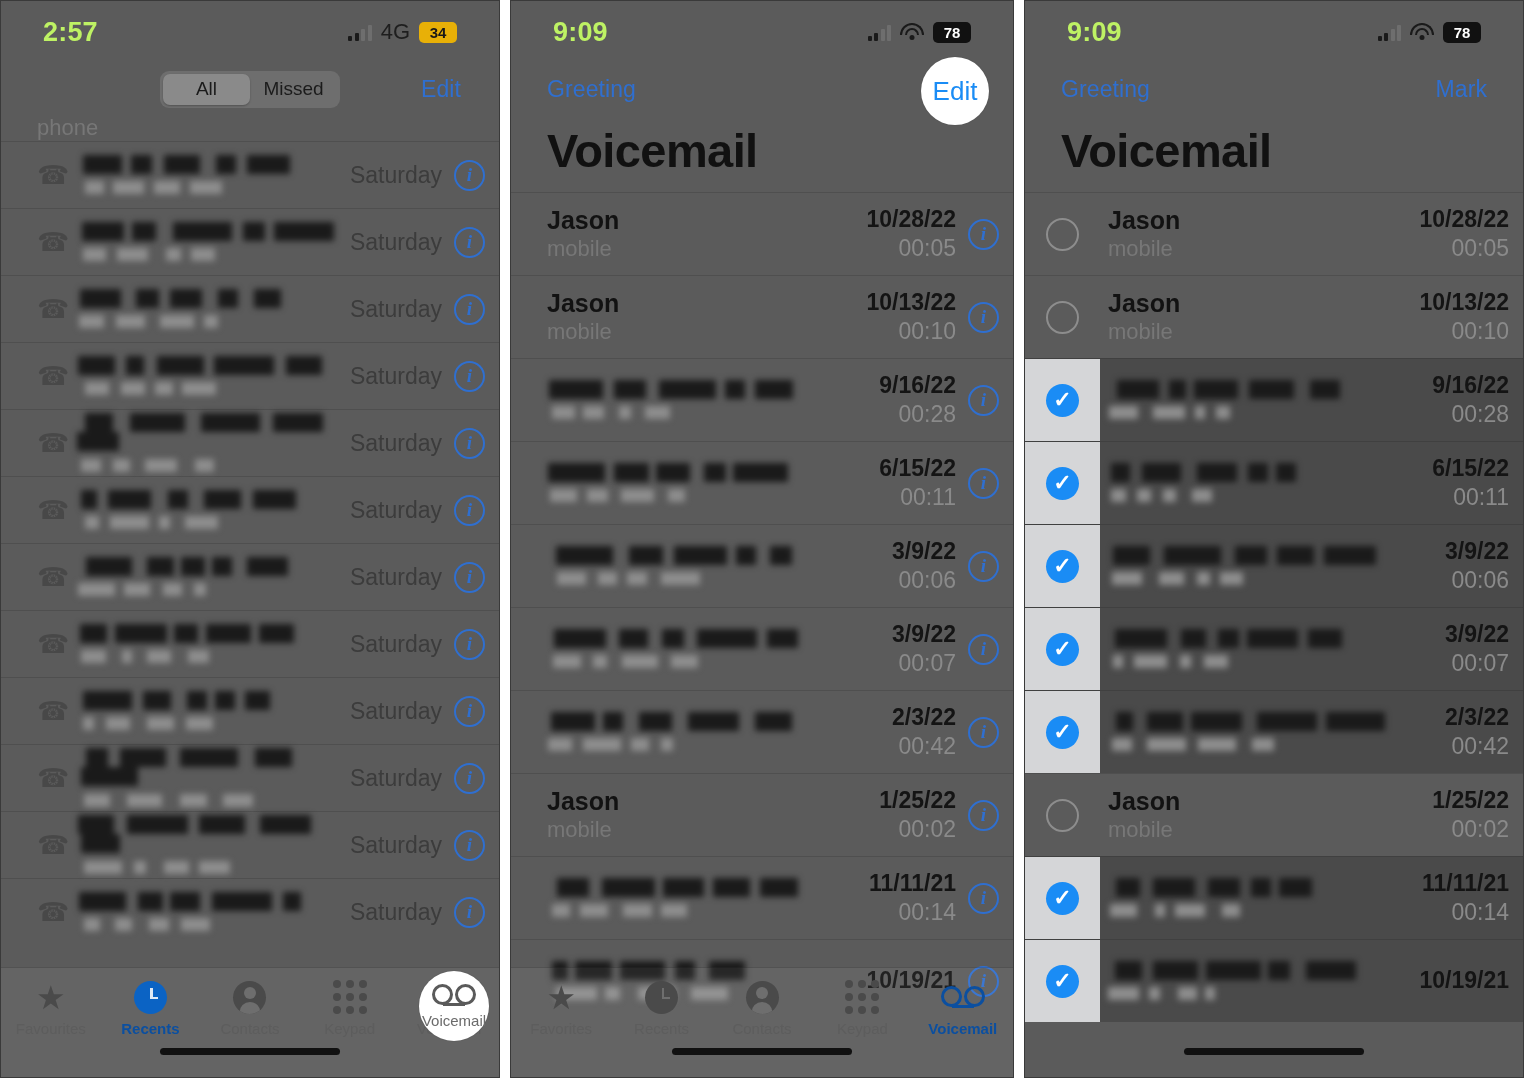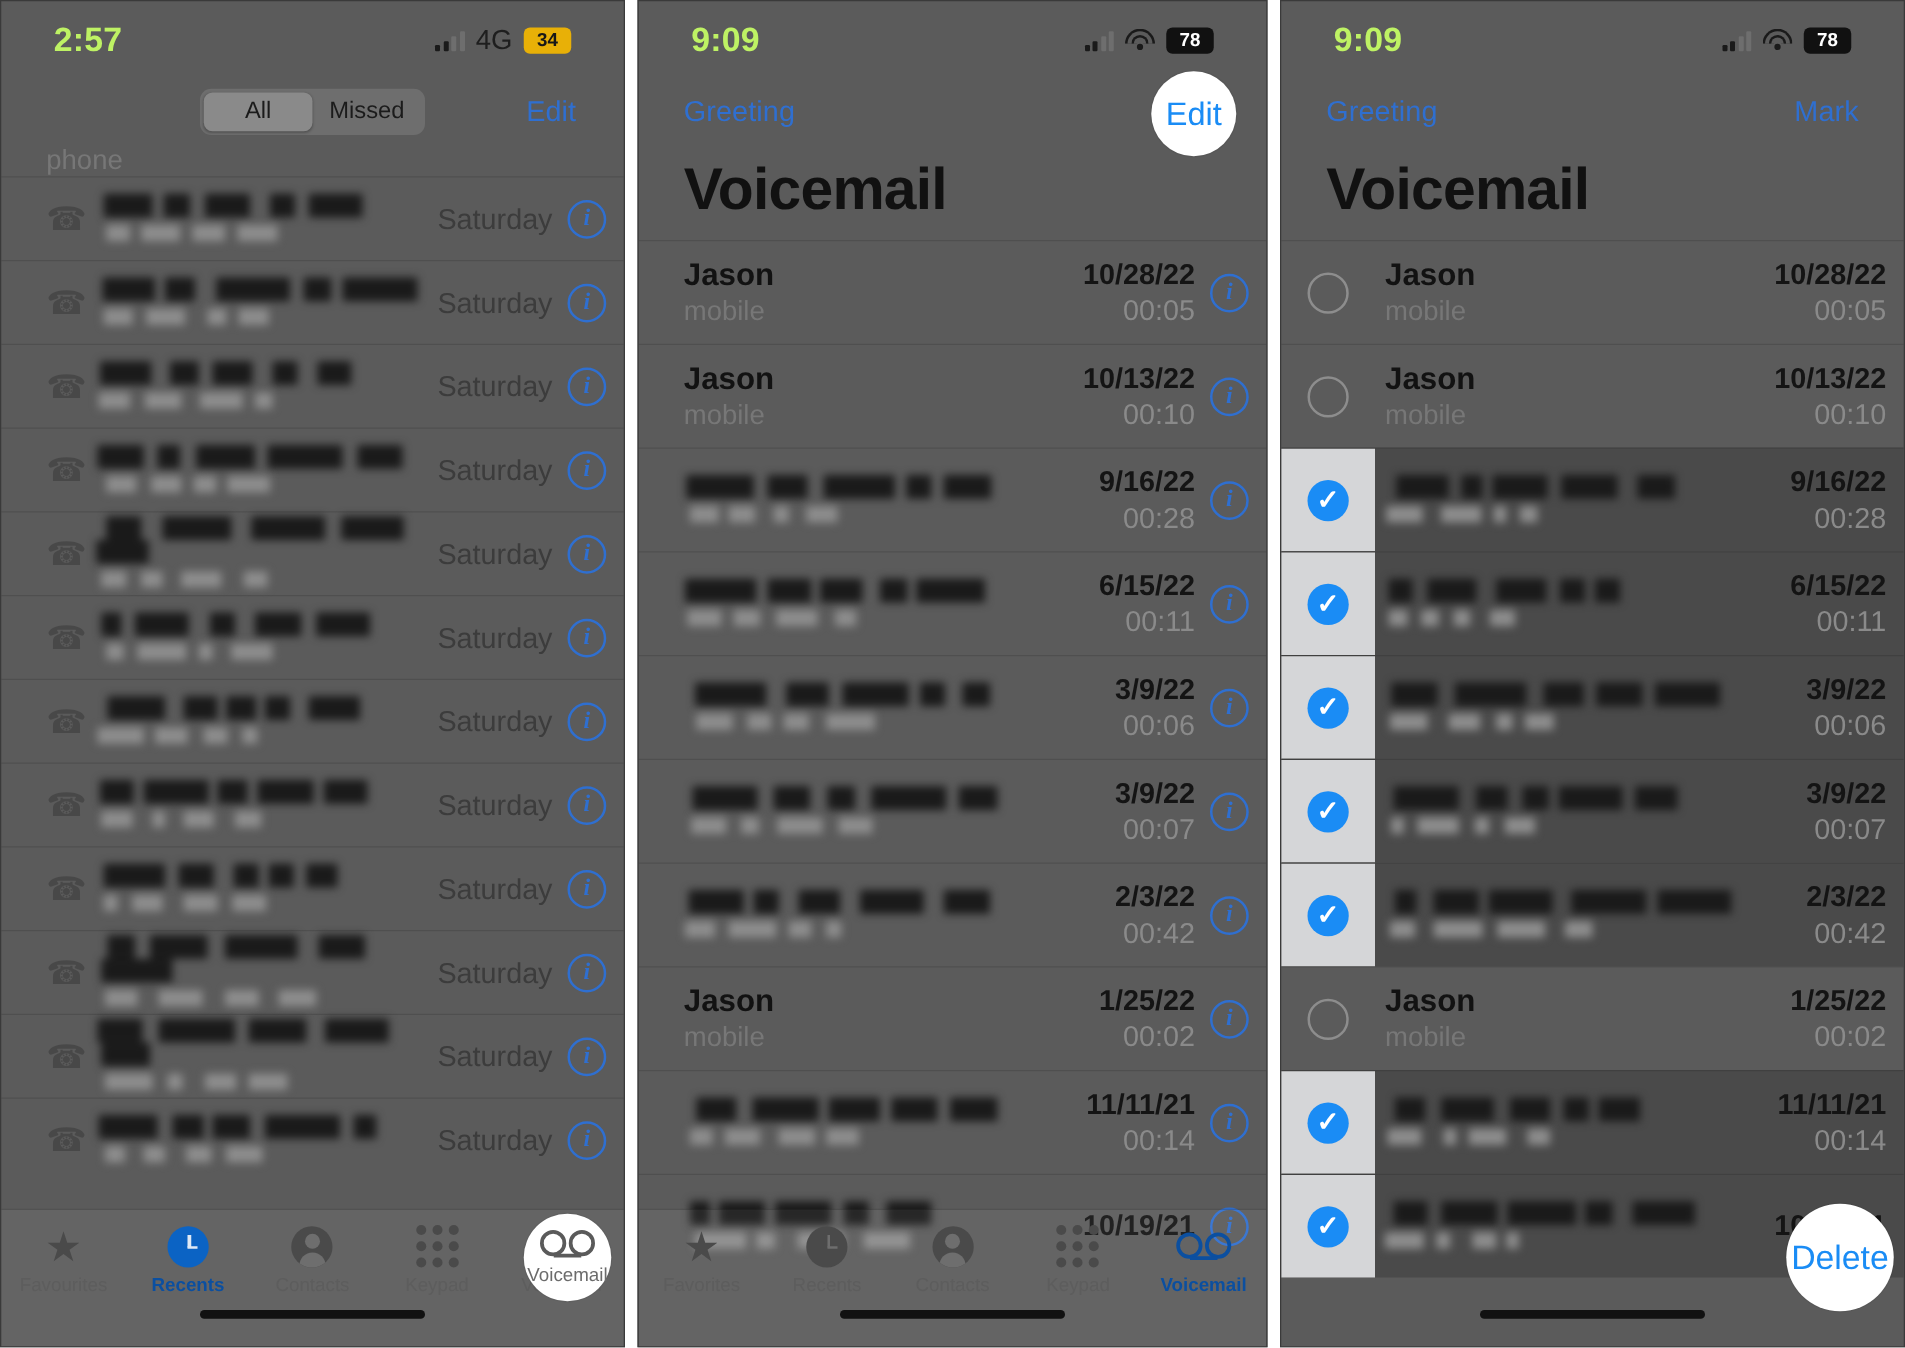--- a/index.html
+++ b/index.html
@@ -794,18 +794,15 @@
           </div>
           <div class="meta" style="margin-right:0">
             <div class="dt">10/19/21</div>
             <div class="du"></div>
           </div>
         </div>
       </div>
 
     <div class="homebar"></div>
 
-    <div class="spot" style="width:86px;height:86px;right:8px;bottom:28px;">
-      <div class="txtd">Delete</div>
-    </div>
   </div>
 
 </div>
 
 </body></html>

